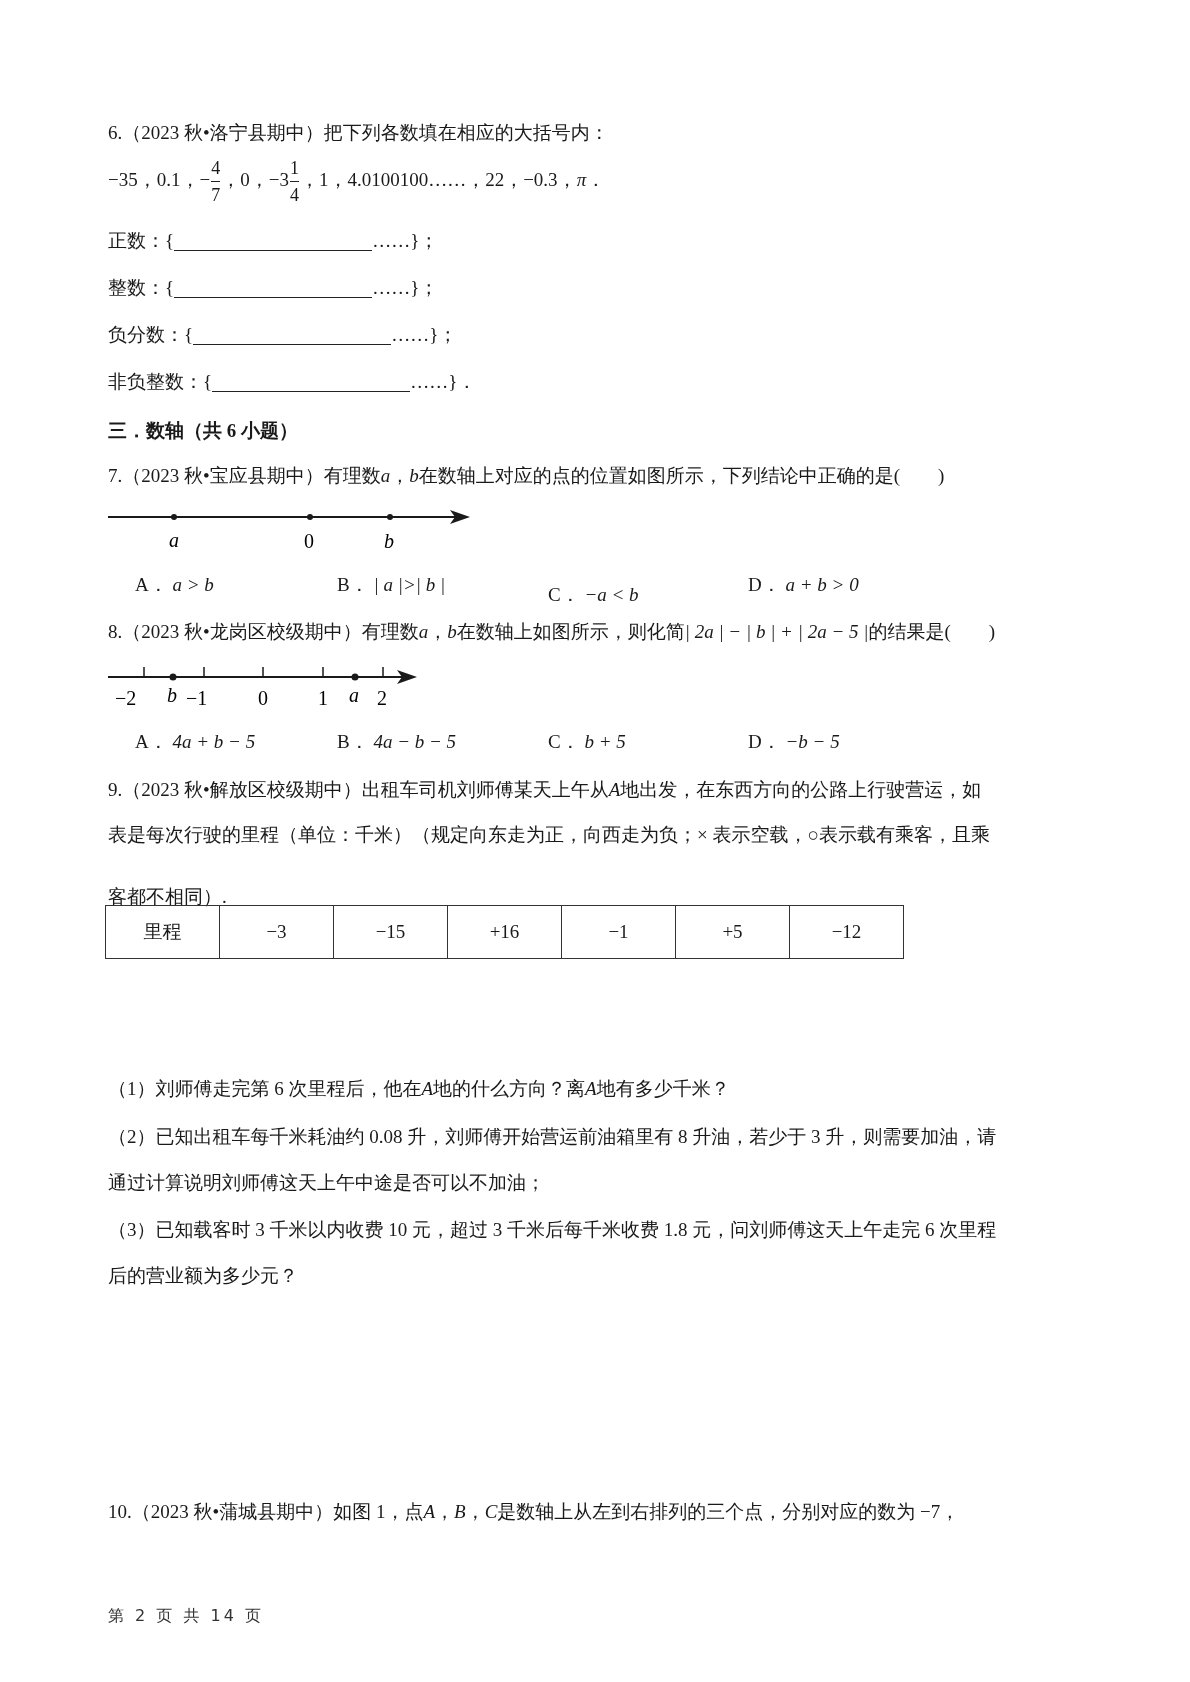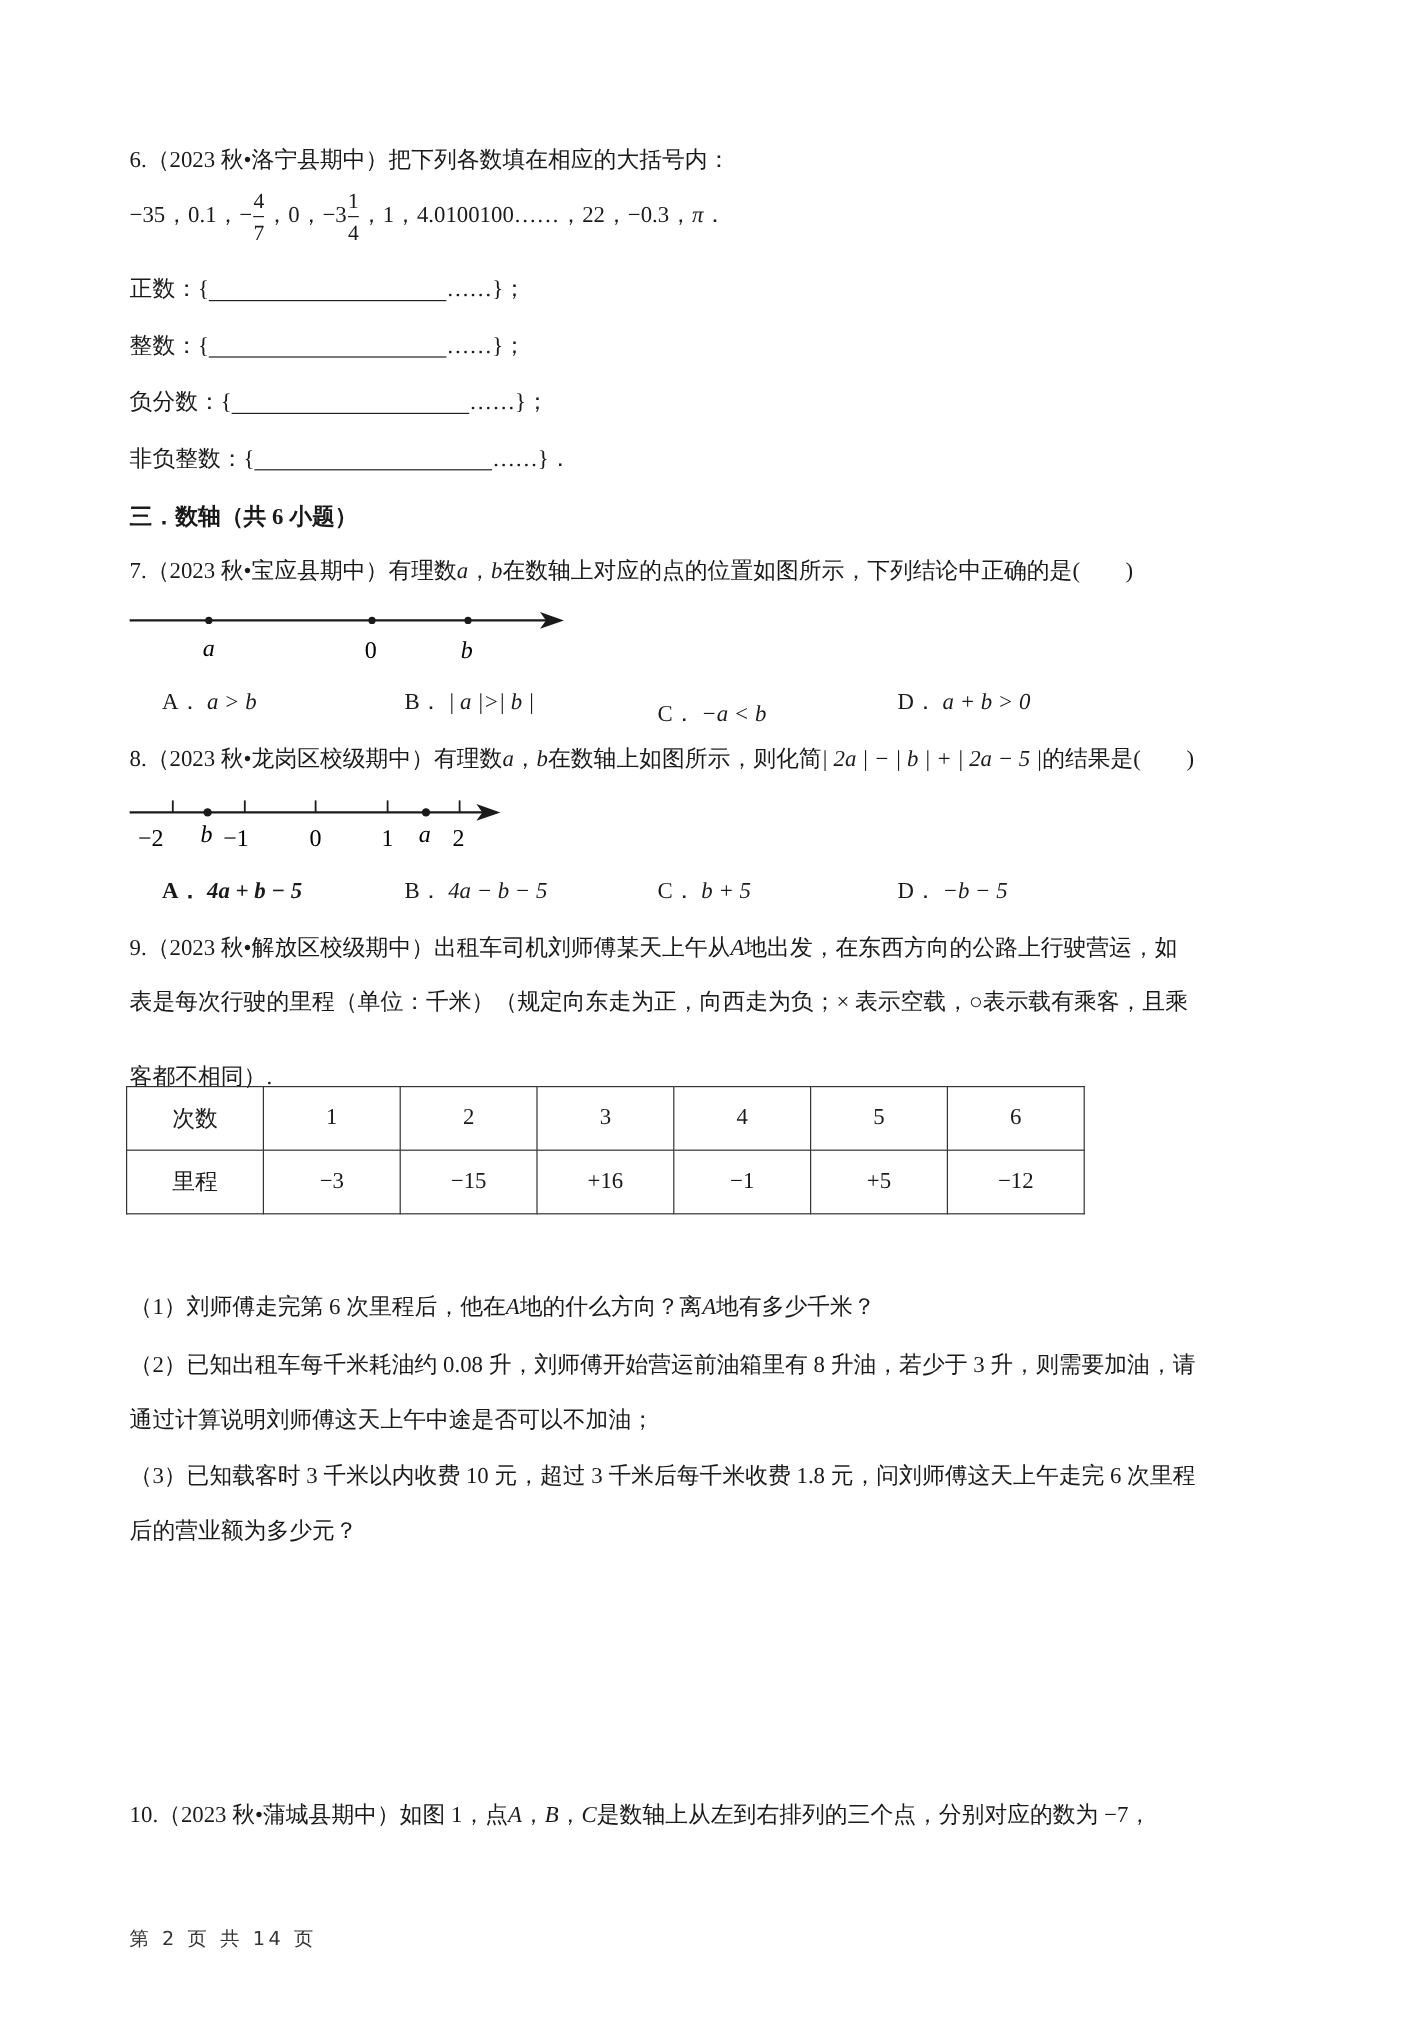--- a/index.html
+++ b/index.html
@@ -81,42 +81,33 @@
   <circle cx="250" cy="17" r="3.5" fill="#1a1a1a"></circle>
   <text x="10" y="45" font-size="20">−2</text>
   <text x="81" y="45" font-size="20">−1</text>
   <text x="153" y="45" font-size="20">0</text>
   <text x="213" y="45" font-size="20">1</text>
   <text x="272" y="45" font-size="20">2</text>
   <text x="62" y="42" font-size="20" font-style="italic">b</text>
   <text x="244" y="42" font-size="20" font-style="italic">a</text>
 </svg>
 
-<div class="abs" style="left:135px; top:729px;font-weight:bold;"><span>A．</span> <span class="i">4a + b − 5</span></div>
+<div class="abs" style="left:135px; top:729px;"><span>A．</span> <span class="i">4a + b − 5</span></div>
 <div class="abs" style="left:337px; top:729px;"><span>B．</span> <span class="i">4a − b − 5</span></div>
 <div class="abs" style="left:548px; top:729px;"><span>C．</span> <span class="i">b + 5</span></div>
 <div class="abs" style="left:748px; top:729px;"><span>D．</span> <span class="i">−b − 5</span></div>
 
 <div class="abs" style="left:108px; top:777px;">
   <span>9.（2023 秋•解放区校级期中）出租车司机刘师傅某天上午从</span><span class="i">A</span><span>地出发，在东西方向的公路上行驶营运，如</span>
 </div>
 <div class="abs" style="left:108px; top:822px;">表是每次行驶的里程（单位：千米）（规定向东走为正，向西走为负；× 表示空载，○表示载有乘客，且乘</div>
 <div class="abs" style="left:108px; top:868px;margin-top:16px;">客都不相同）.</div>
 
 <table class="data">
   <tbody>
-      <tr>
-    <td>次数</td>
-    <td>1</td>
-    <td>2</td>
-    <td>3</td>
-    <td>4</td>
-    <td>5</td>
-    <td>6</td>
-  </tr>
   <tr>
     <td>里程</td>
     <td>−3</td>
     <td>−15</td>
     <td>+16</td>
     <td>−1</td>
     <td>+5</td>
     <td>−12</td>
   </tr>
 </tbody>

